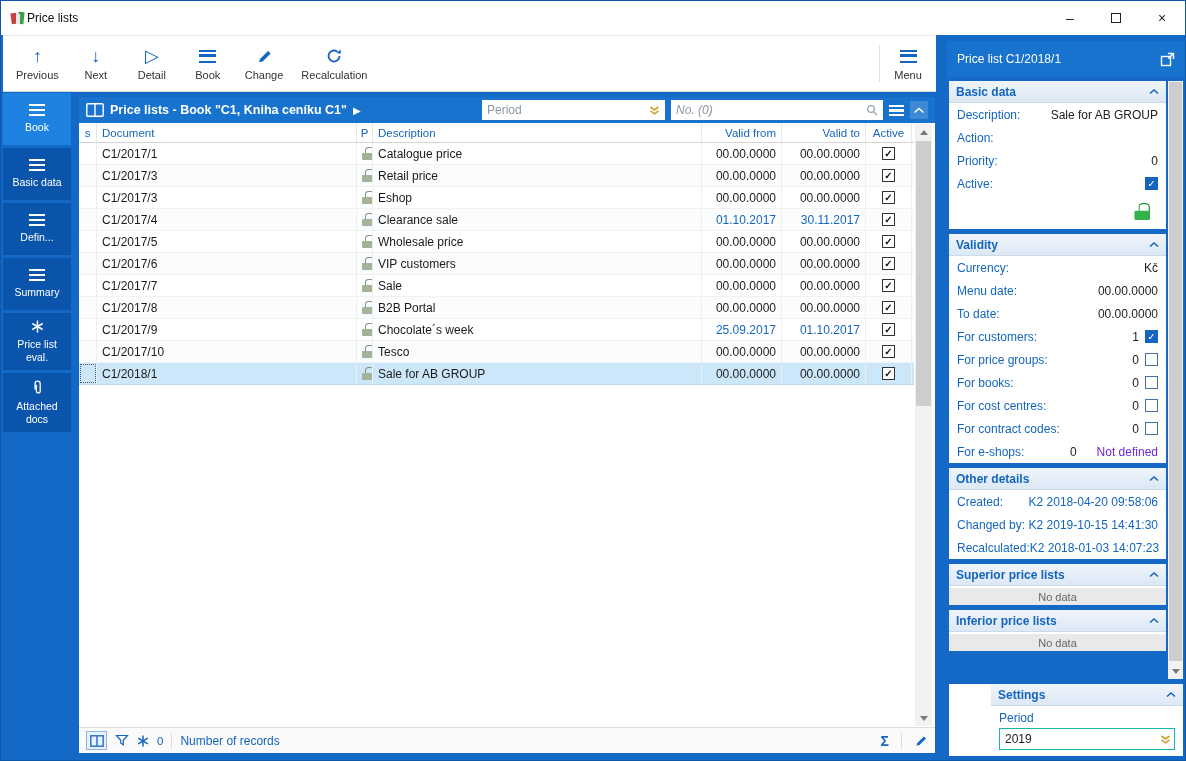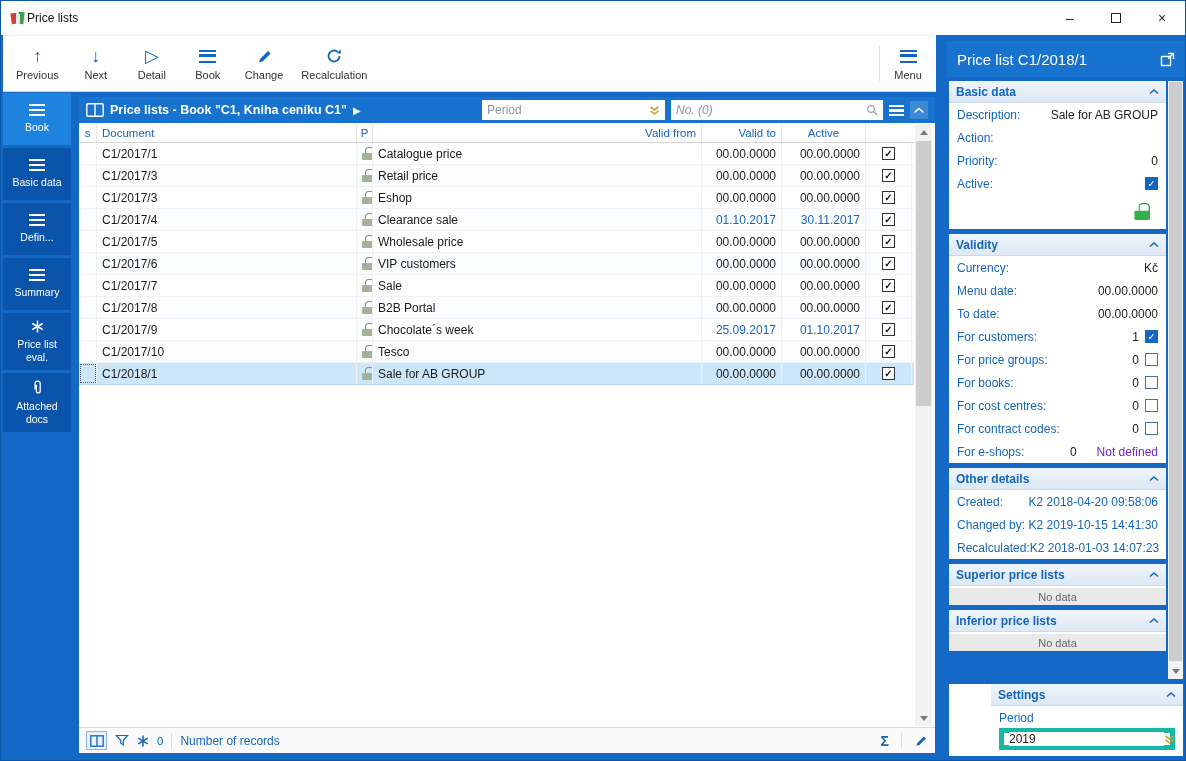--- a/index.html
+++ b/index.html
@@ -110,21 +110,21 @@
   .sb-ico { color:#1465BE; display:flex; align-items:center; cursor:pointer; }
   .sb-count { font-size:11.5px; color:#1465BE; }
   .sb-sep { width:1px; height:16px; background:#ddd; }
   .sb-label { font-size:12px; color:#1465BE; }
   .sb-right { margin-left:auto; display:flex; align-items:center; gap:12px; }
   .sigma { font-size:14px; color:#1465BE; font-weight:bold; cursor:pointer; }
 
   
   .panel { position:absolute; left:946px; top:34px; width:238px; bottom:2px; }
   .panel-title { position:absolute; top:6px; left:0; right:0; height:36px; background:#1873CE;
-                 color:#fff; display:flex; align-items:center; padding:0 10px; font-size:15px; }
+                 color:#fff; display:flex; align-items:center; padding:0 10px; font-size:12px; }
   .extlink { margin-left:auto; cursor:pointer; display:flex; }
   .panel-scroll { position:absolute; top:46px; left:2px; right:19px; bottom:79px; overflow:hidden; }
   .panel-vscroll { position:absolute; top:46px; right:2px; width:15px; bottom:79px; background:#f2f2f2; }
   .pthumb { position:absolute; left:1px; right:1px; top:1px; bottom:18px; background:#cdcdcd; cursor:pointer; }
   .parrow { position:absolute; bottom:0; left:0; right:0; height:16px; display:flex;
             align-items:center; justify-content:center; cursor:pointer; }
 
   .section { background:#fff; margin-bottom:5px; }
   .sec-head { height:22px; display:flex; align-items:center; padding:0 7px;
               background:linear-gradient(#f0f5fb,#dce8f5); border-bottom:1px solid #c9daec;
@@ -140,21 +140,21 @@
   .pcb.checked { background:#1465BE; color:#fff; border:1px solid #1465BE; }
   .pcb.unchecked { background:#fff; border:1px solid #4a6f9e; }
   .lockrow { height:34px; position:relative; }
   .lockrow .lock-lg { position:absolute; right:16px; top:8px; }
   .nodata { height:17px; margin-top:2px; background:#e9e9e9; color:#666; font-size:11px;
             display:flex; align-items:center; justify-content:center; }
 
   .settings { position:absolute; left:2px; right:2px; bottom:2px; height:72px; background:#fff; margin:0;padding-left:42px; }
   .settings-body { padding:3px 8px 0 8px; }
   .set-label { color:#1465BE; font-size:12px; margin:2px 0 3px; }
-  .combo { height:22px; border:5px solid #14b8a6; display:flex; align-items:center;
+  .combo { height:22px; border:1px solid #14b8a6; display:flex; align-items:center;
            padding:0 5px; background:#fff; }
   .combo input { flex:1; border:none; outline:none; font-size:12px; font-family:inherit; color:#222; }
 </style>
 </head>
 <body>
 
 <div class="window">
 
   <div class="titlebar">
     <span style="display:flex;">
@@ -293,20 +293,21 @@
         <svg width="12" height="8" viewBox="0 0 12 8">
             <path d="M1.5 6.5 l4.5-4 4.5 4" stroke="#fff" stroke-width="1.5" fill="none"></path>
           </svg>
       </span>
     </div>
 
     <div class="thead">
       <div class="th ce">s</div>
       <div class="th">Document</div>
       <div class="th ce">P</div>
+      <div class="th">Description</div>
       <div class="th r">Valid from</div>
       <div class="th r">Valid to</div>
       <div class="th ce">Active</div>
     </div>
 
     <div class="tbody">
         <div class="trow">
     <div class="cell c-s"></div>
     <div class="cell c-doc">C1/2017/1</div>
     <div class="cell c-p">

